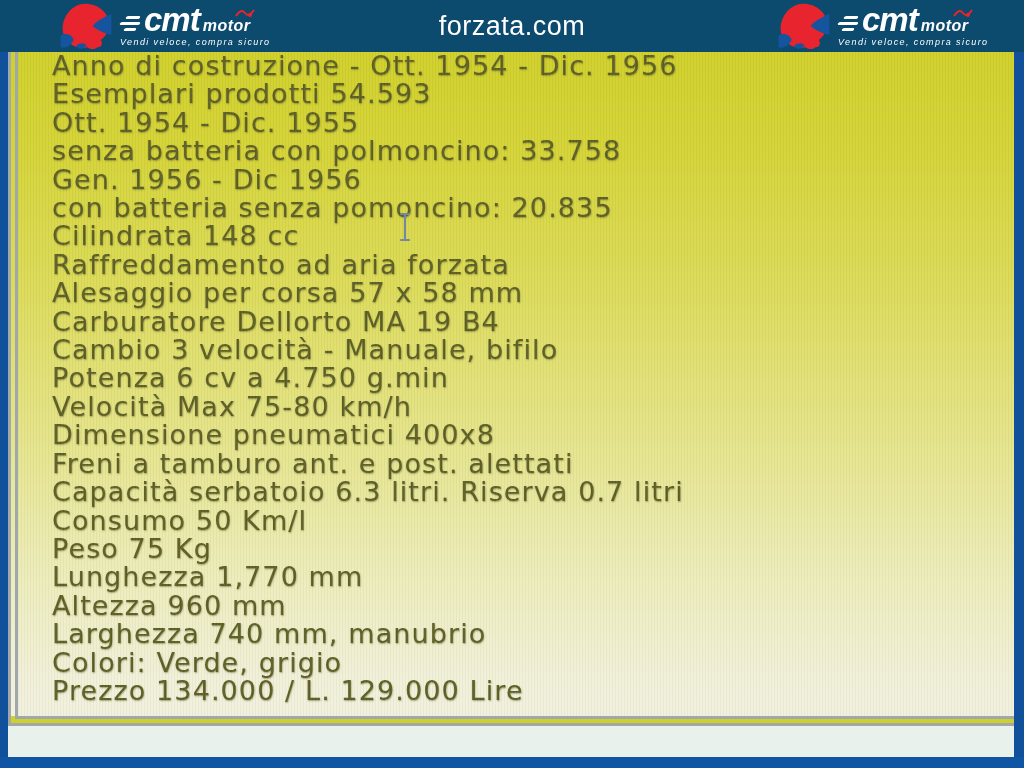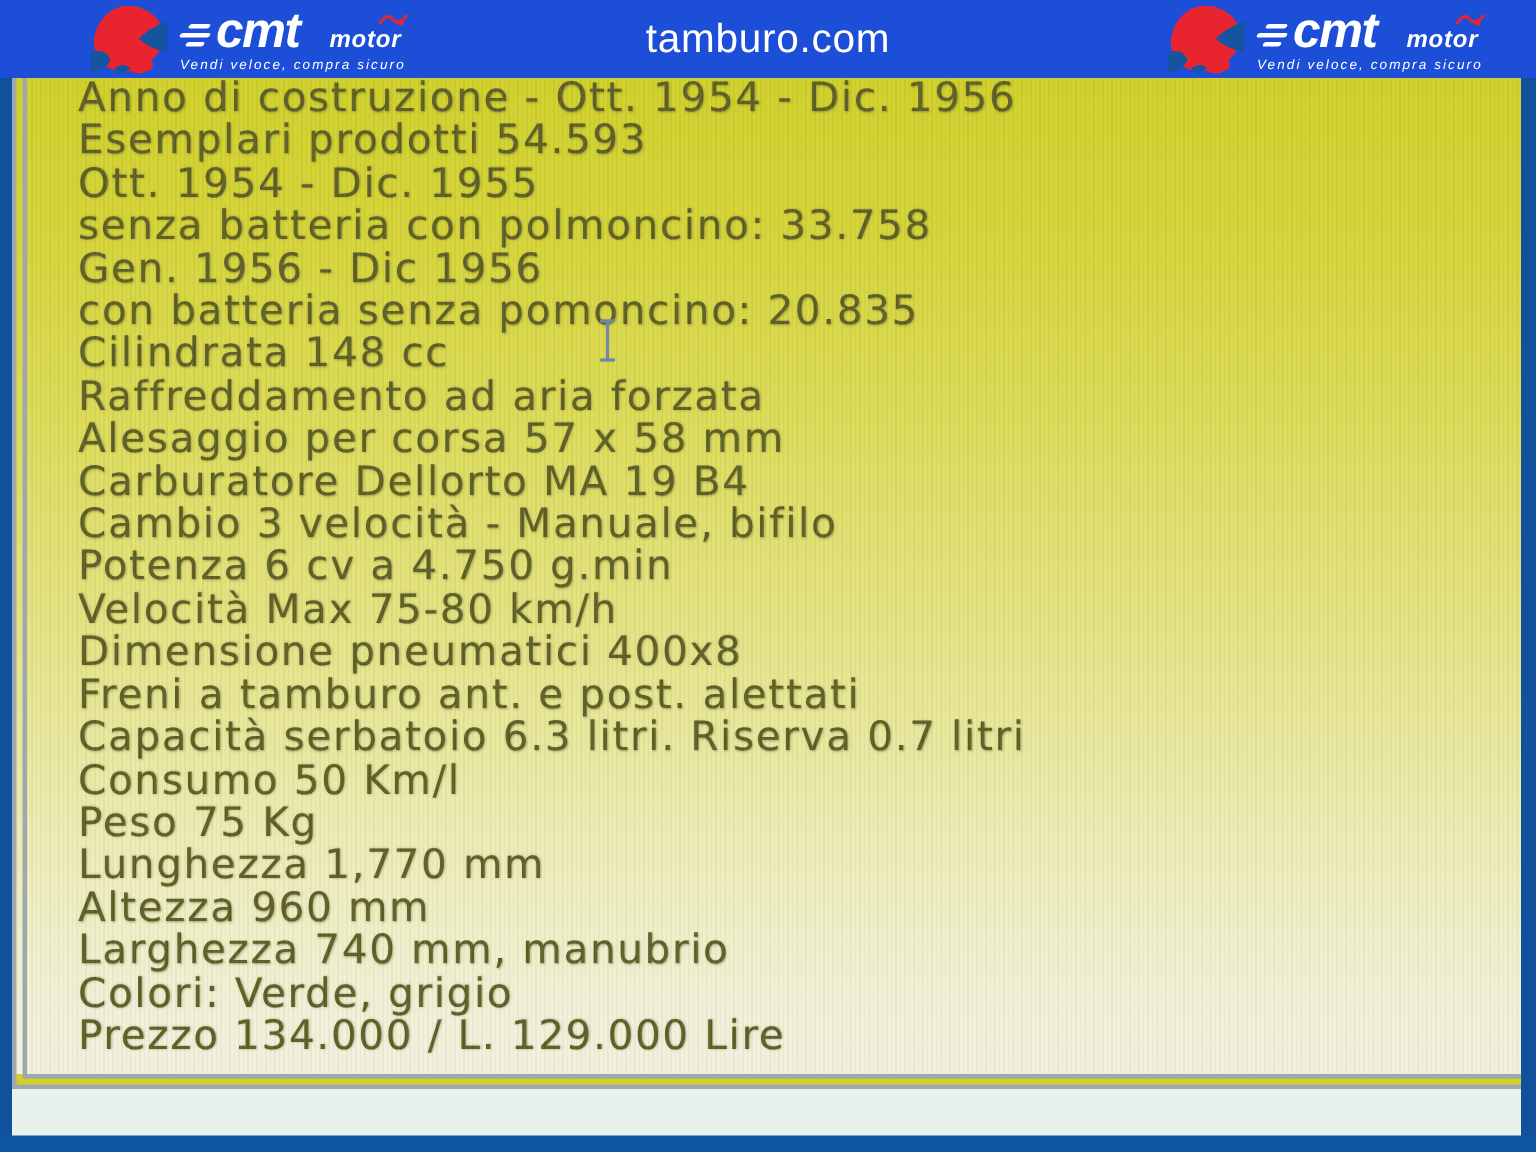--- a/index.html
+++ b/index.html
@@ -6,21 +6,21 @@
   html,body { width:1024px; height:768px; overflow:hidden; }
   body {
     position:relative;
     background:#e9f1ec;
     font-family:"DejaVu Sans", sans-serif;
   }
 
   
   .topbar {
     position:absolute; top:0; left:0; width:1024px; height:52px;
-    background:#1d4ed8; z-index:20;
+    background:#0c4a6e; z-index:20;
   }
   .logo {
     position:absolute; top:2px; display:flex; align-items:center; gap:8px;
     height:48px;
   }
   .logo-left  { left:60px; }
   .logo-right { left:778px; }
   .logo-mark svg { width:52px; height:46px; display:block; }
   .logo-textcol { display:flex; flex-direction:column; justify-content:center; }
   .logo-row1 { display:flex; align-items:baseline; position:relative; }
@@ -33,21 +33,21 @@
     transform:skewX(-25deg);
   }
   .speedlines i:nth-child(1){ width:14px; margin-left:6px;}
   .speedlines i:nth-child(2){ width:20px; }
   .speedlines i:nth-child(3){ width:12px; margin-left:4px;}
   .brand {
     font-family:"Liberation Sans", sans-serif;
     font-size:33px; font-weight:bold; font-style:italic; color:#fff;
     letter-spacing:-1px; line-height:30px;
   }
-  .brand-suffix-wrap { position:relative; margin-left:20px; }
+  .brand-suffix-wrap { position:relative; margin-left:3px; }
   .brand-suffix {
     font-family:"Liberation Sans", sans-serif;
     font-size:16px; font-weight:bold; font-style:italic; color:#fff;
     letter-spacing:0.5px;
   }
   .scooter-scribble { position:absolute; top:-9px; right:-4px; }
   .tagline {
     font-family:"Liberation Sans", sans-serif;
     font-size:9px; font-weight:normal; font-style:italic; color:#fff;
     letter-spacing:1.4px; margin-top:2px; white-space:nowrap;
@@ -124,21 +124,21 @@
           <svg class="scooter-scribble" width="20" height="12" viewBox="0 0 20 12">
             <path d="M1 9 Q6 1 10 6 T19 3" stroke="#e8252e" stroke-width="2" fill="none"></path>
             <circle cx="15" cy="8" r="2" fill="#e8252e"></circle>
           </svg>
         </span>
       </div>
       <div class="tagline">Vendi veloce, compra sicuro</div>
     </div>
   </div>
 
-  <div class="site-url">tamburo.com</div>
+  <div class="site-url">forzata.com</div>
 
   <div class="logo logo-right">
     <span class="logo-mark">
       <svg viewBox="0 0 62 56" xmlns="http://www.w3.org/2000/svg">
         <path fill="#e8252e" d="M30 1 C46 1 59 12 59 26 C59 34 55 41 49 45 C52 49 50 54 45 54 C42 57 36 57 33 54 C19 57 6 49 3 36 C0 21 12 1 30 1 Z"></path>
         <path fill="#15549e" d="M62 13 C49 19 43 23 39 28 C45 33 53 37 62 39 Z"></path>
         <path fill="#15549e" d="M0 39 C8 36 14 39 16 45 C12 53 4 56 0 54 Z"></path>
         <path fill="#15549e" d="M19 52 C23 48 29 48 32 52 C27 57 21 57 19 52 Z"></path>
       </svg>
     </span>

